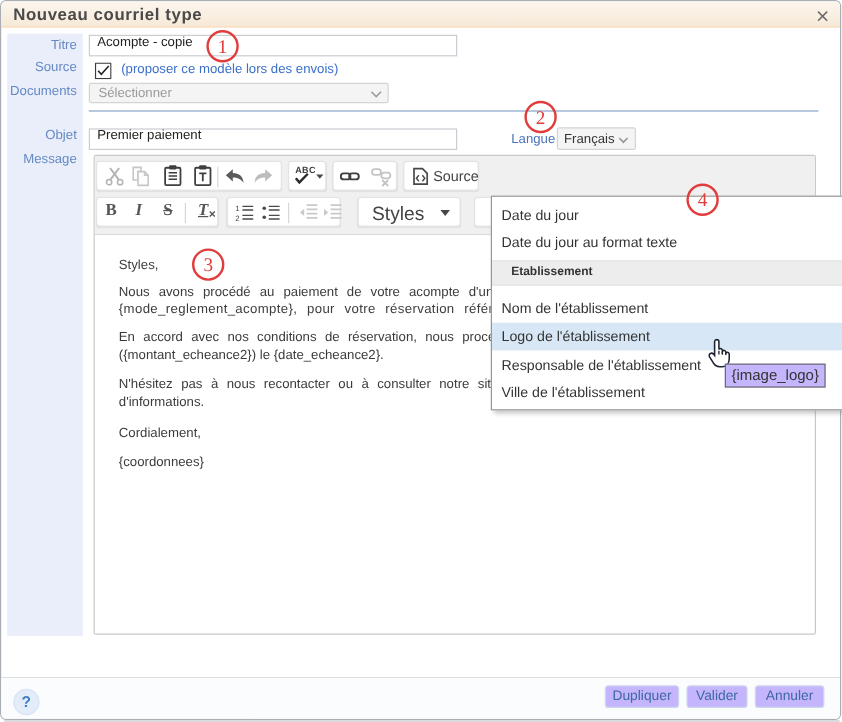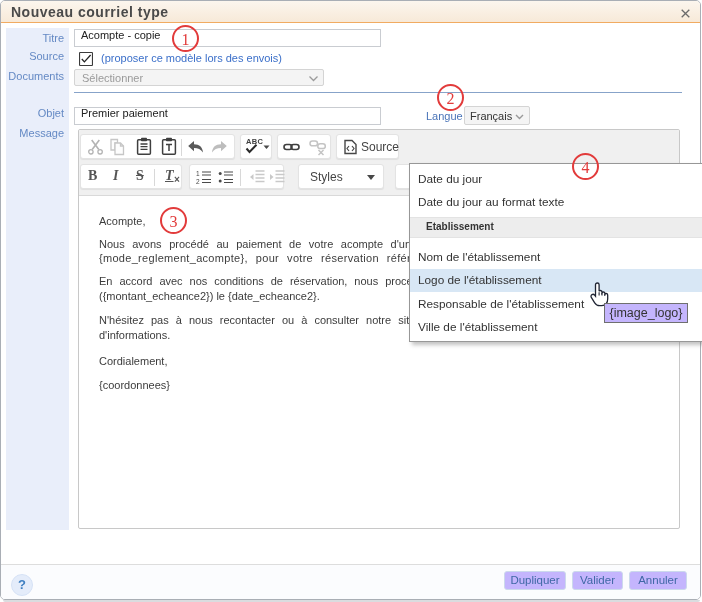--- a/index.html
+++ b/index.html
@@ -103,21 +103,21 @@
   <div class="sel" style="left:464px; top:106px; width:66px; height:19px;">
     <span style="position:absolute; left:5px; top:3px; font-size:11px; color:#333;">Français</span>
     <svg style="position:absolute; right:5px; top:7px;" width="9" height="6" viewBox="0 0 9 6">
         <path d="M1 1 L4.5 4.5 L8 1" stroke="#999" stroke-width="1.4" fill="none"></path>
       </svg>
   </div>
 
   <div id="editor">
     <div id="toolbar"></div>
     <div id="bodytext">
-      <div style="margin-bottom:9px;">Acompte,</div>
+      <div style="margin-bottom:9px;">Styles,</div>
       <div style="word-spacing:4.5px;">Nous avons procédé au paiement de votre acompte d'un montant</div>
       <div style="margin-bottom:9px; word-spacing:4.7px; letter-spacing:0.3px;">{mode_reglement_acompte}, pour votre réservation référence n°</div>
       <div style="word-spacing:3.9px; line-height:15px;">En accord avec nos conditions de réservation, nous procéderons au</div>
       <div style="margin-bottom:9px; line-height:15px;">({montant_echeance2}) le {date_echeance2}.</div>
       <div style="word-spacing:4px; line-height:15px;">N'hésitez pas à nous recontacter ou à consulter notre site internet</div>
       <div style="margin-bottom:11px; line-height:15px;">d'informations.</div>
       <div style="margin-bottom:10px;">Cordialement,</div>
       <div>{coordonnees}</div>
     </div>
   </div>
@@ -221,21 +221,21 @@
         <path d="M6.5 2 h9 M6.5 5.5 h9 M6.5 9 h9 M6.5 12.5 h9" stroke="#c9c9c9" stroke-width="1.4"></path>
         <path d="M4.5 5 L1 8 L4.5 11 Z" fill="#c9c9c9"></path>
       </svg>
       <svg style="position:absolute;left:79px;top:4px;" width="16" height="16" viewBox="0 0 16 16">
         <path d="M6.5 2 h9 M6.5 5.5 h9 M6.5 9 h9 M6.5 12.5 h9" stroke="#c9c9c9" stroke-width="1.4"></path>
         <path d="M1 5 L4.5 8 L1 11 Z" fill="#c9c9c9"></path>
       </svg>
     </div>
 
     <div class="chip" style="left:298px; top:164px; width:86px;">
-      <span style="position:absolute;left:11px;top:5px;font-size:12px;color:#444;">Styles</span>
+      <span style="position:absolute;left:11px;top:5px;font-size:16px;color:#444;">Styles</span>
       <svg style="position:absolute;right:8px;top:10px;" width="8" height="5" viewBox="0 0 8 5">
           <path d="M0 0 L4 5 L8 0 Z" fill="#474747"></path>
         </svg>
     </div>
 
     <div class="chip" style="left:395px; top:164px; width:60px;"></div>
   </div>
 
 
   <div id="menu">

